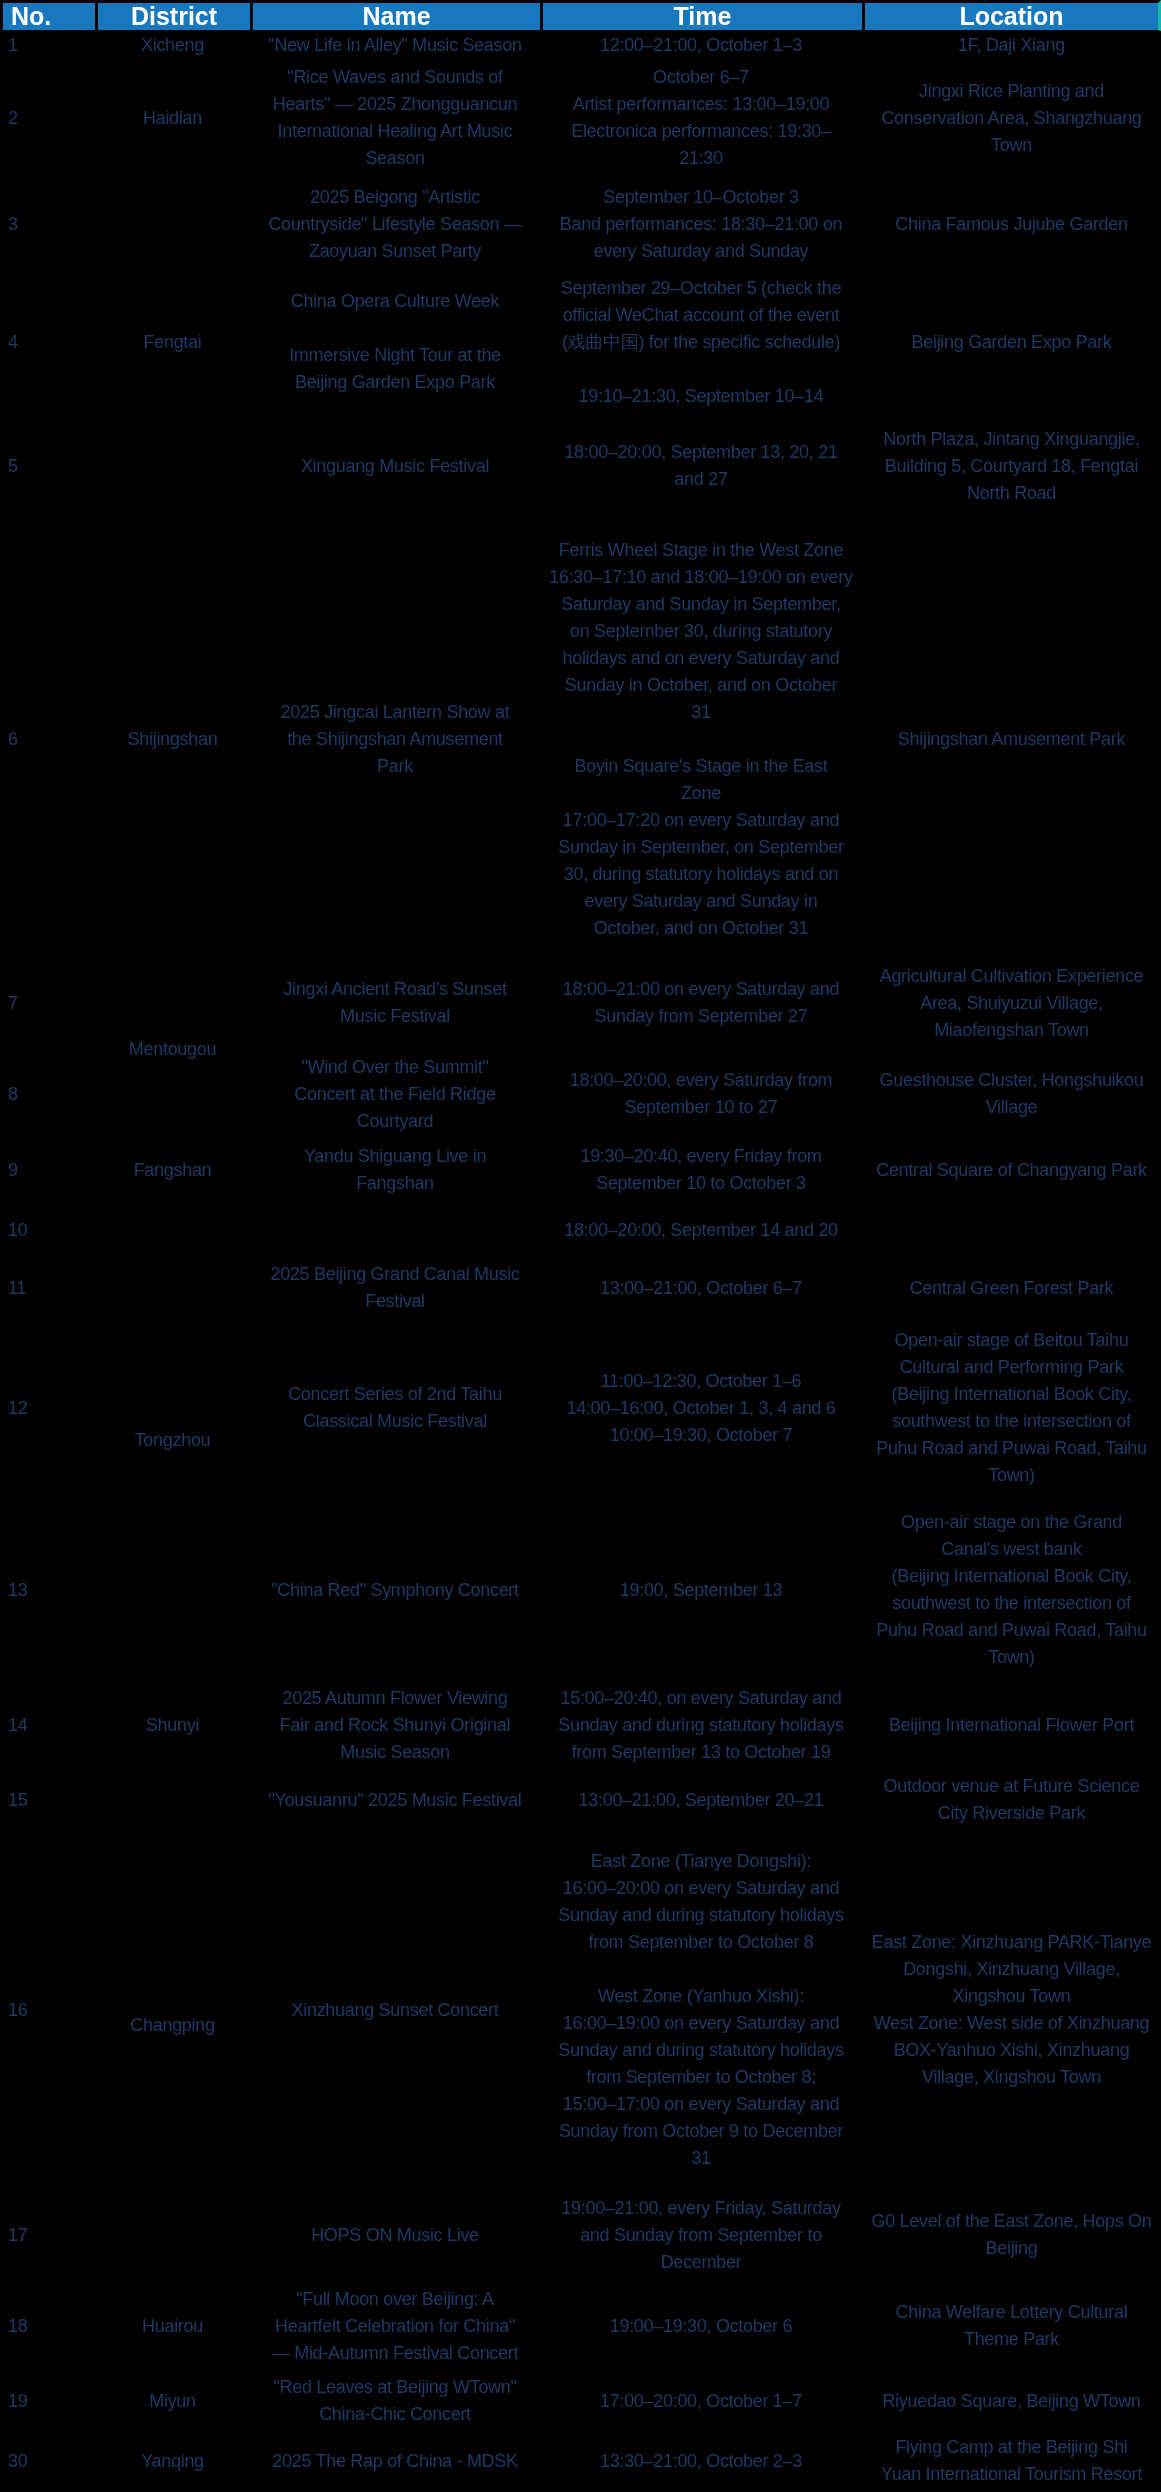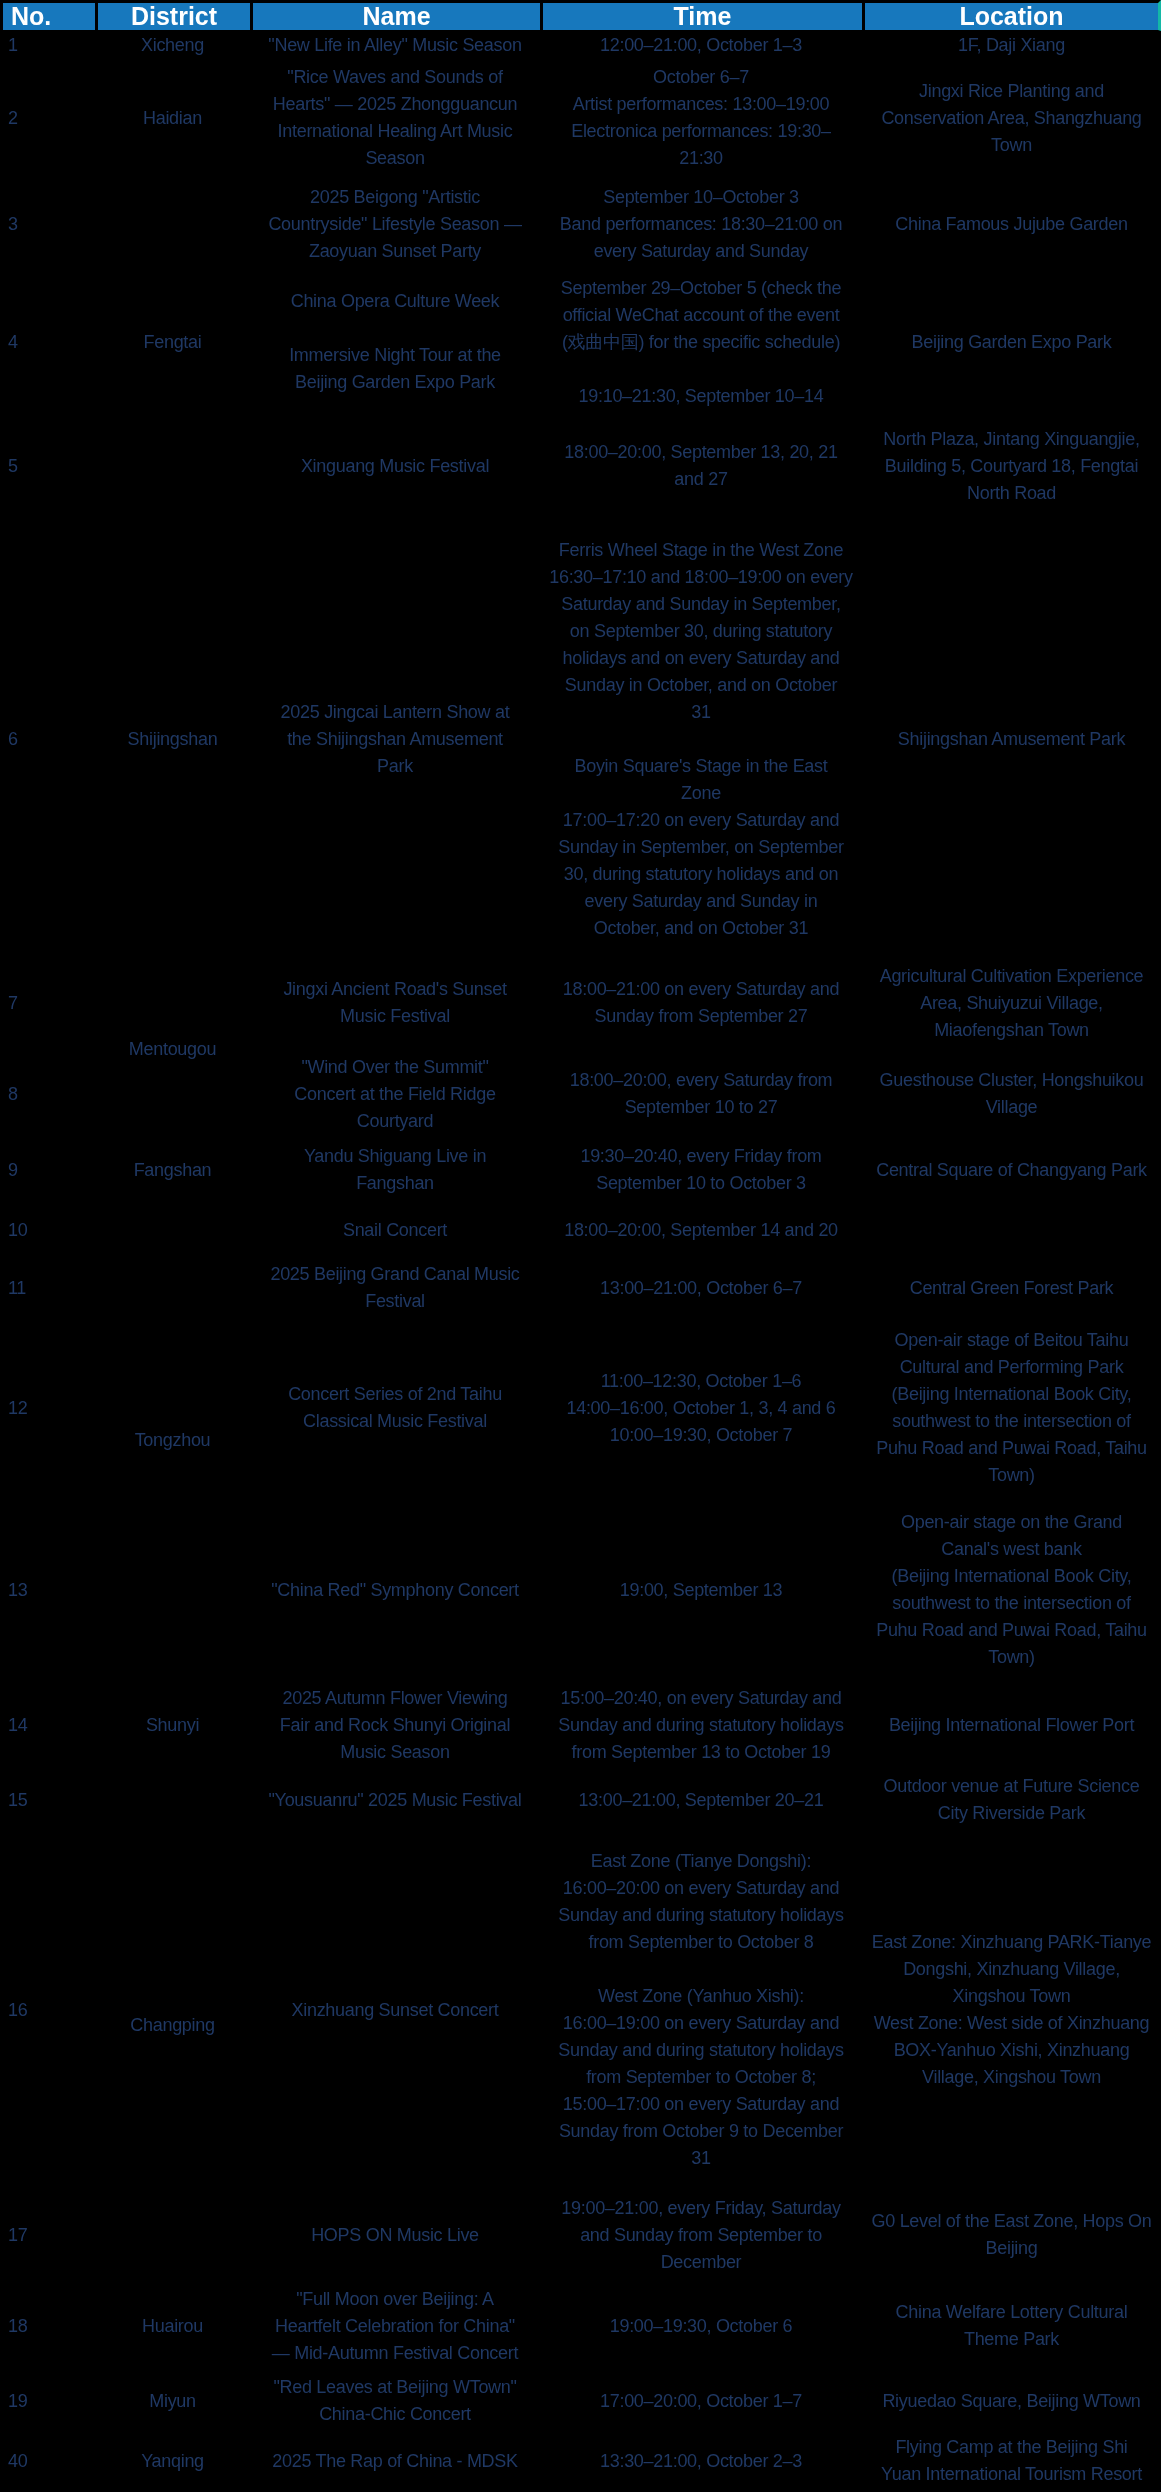--- a/index.html
+++ b/index.html
@@ -114,21 +114,20 @@
 Village</div>
       <div class="cell no-cell" style="grid-area: 10 / 1;">9</div>
       <div class="cell district-cell" style="grid-area: 10 / 2;">Fangshan</div>
       <div class="cell name-cell" style="grid-area: 10 / 3;">Yandu Shiguang Live in
 Fangshan</div>
       <div class="cell time-cell" style="grid-area: 10 / 4;">19:30–20:40, every Friday from
 September 10 to October 3</div>
       <div class="cell location-cell" style="grid-area: 10 / 5;">Central Square of Changyang Park</div>
       <div class="cell no-cell" style="grid-area: 11 / 1;">10</div>
       <div class="cell district-cell" style="grid-area: 11 / 2 / span 4;">Tongzhou</div>
-      <div class="cell name-cell" style="grid-area: 11 / 3;">Snail Concert</div>
       <div class="cell time-cell" style="grid-area: 11 / 4;">18:00–20:00, September 14 and 20</div>
       <div class="cell no-cell" style="grid-area: 12 / 1;">11</div>
       <div class="cell name-cell" style="grid-area: 12 / 3;">2025 Beijing Grand Canal Music
 Festival</div>
       <div class="cell time-cell" style="grid-area: 12 / 4;">13:00–21:00, October 6–7</div>
       <div class="cell location-cell" style="grid-area: 12 / 5;">Central Green Forest Park</div>
       <div class="cell no-cell" style="grid-area: 13 / 1;">12</div>
       <div class="cell name-cell" style="grid-area: 13 / 3; text-align: center;">Concert Series of 2nd Taihu
 Classical Music Festival</div>
       <div class="cell time-cell" style="grid-area: 13 / 4;">11:00–12:30, October 1–6
@@ -198,20 +197,20 @@
 — Mid-Autumn Festival Concert</div>
       <div class="cell time-cell" style="grid-area: 19 / 4;">19:00–19:30, October 6</div>
       <div class="cell location-cell" style="grid-area: 19 / 5;">China Welfare Lottery Cultural
 Theme Park</div>
       <div class="cell no-cell" style="grid-area: 20 / 1;">19</div>
       <div class="cell district-cell" style="grid-area: 20 / 2;">Miyun</div>
       <div class="cell name-cell" style="grid-area: 20 / 3;">"Red Leaves at Beijing WTown"
 China-Chic Concert</div>
       <div class="cell time-cell" style="grid-area: 20 / 4;">17:00–20:00, October 1–7</div>
       <div class="cell location-cell" style="grid-area: 20 / 5;">Riyuedao Square, Beijing WTown</div>
-      <div class="cell no-cell" style="grid-area: 21 / 1;">40</div>
+      <div class="cell no-cell" style="grid-area: 21 / 1;">30</div>
       <div class="cell district-cell" style="grid-area: 21 / 2;">Yanqing</div>
       <div class="cell name-cell" style="grid-area: 21 / 3;">2025 The Rap of China - MDSK</div>
       <div class="cell time-cell" style="grid-area: 21 / 4;">13:30–21:00, October 2–3</div>
       <div class="cell location-cell" style="grid-area: 21 / 5;">Flying Camp at the Beijing Shi
 Yuan International Tourism Resort</div>
     </div>
 </div>
 
 </body></html>

